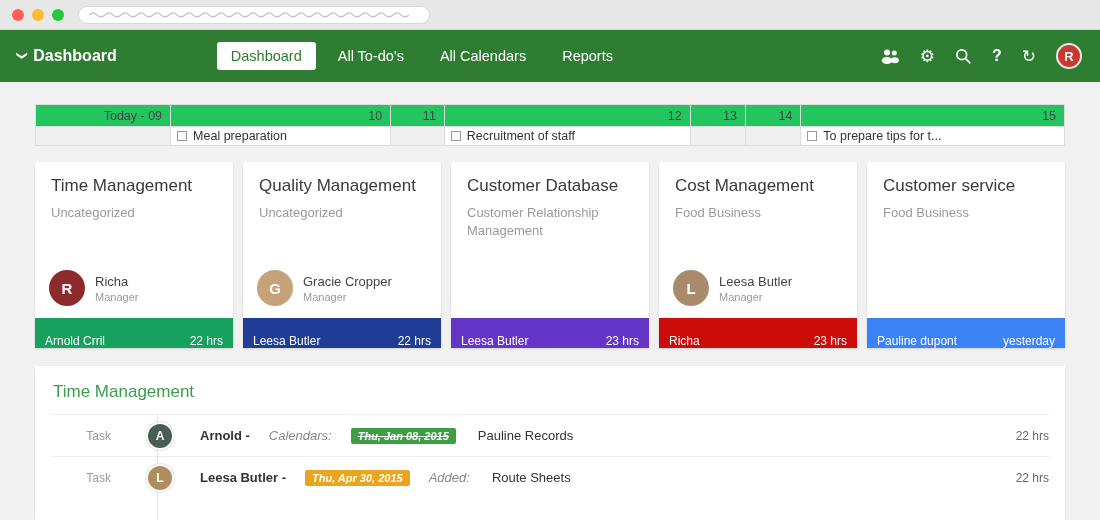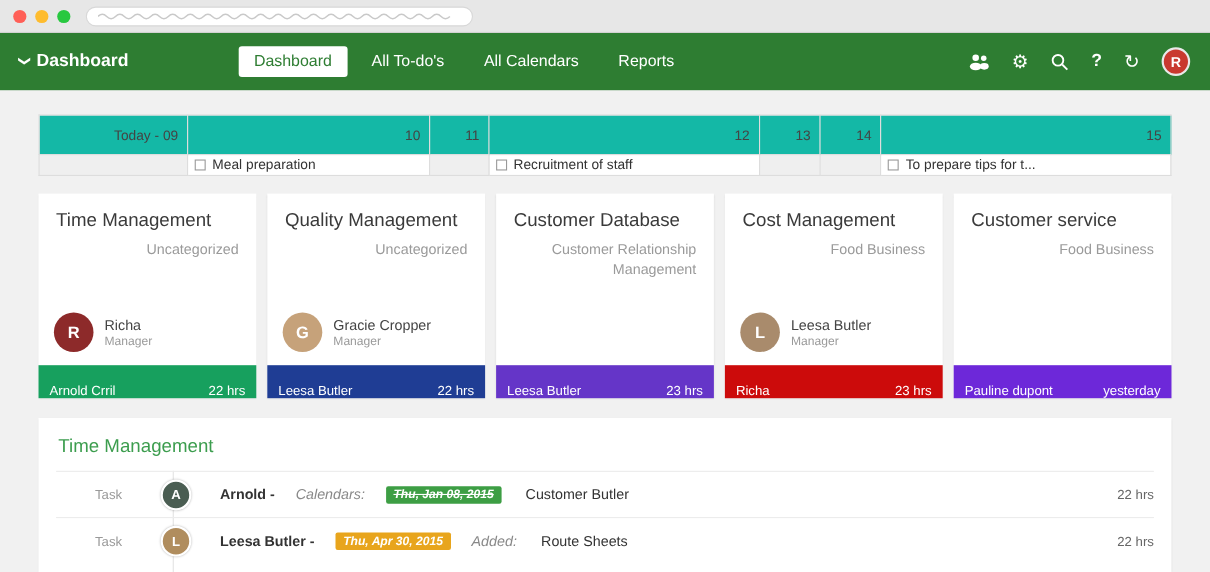--- a/index.html
+++ b/index.html
@@ -28,45 +28,45 @@
   .nav-avatar { width:26px; height:26px; border-radius:50%; background:#c9392f; color:#fff;
     font-size:13px; font-weight:bold; display:flex; align-items:center; justify-content:center;
     border:2px solid #e9e9e9; cursor:pointer; }
 
   
   .content { height:438px; padding:22px 35px 0 35px; display:flex; flex-direction:column; }
 
   
   table.cal { width:100%; border-collapse:collapse; background:#f1f1f1; }
   table.cal td { border:1px solid #ddd; font-size:12.5px; color:#444; }
-  tr.cal-head td { background:#14b8a6; height:36px; text-align:right; padding:0 8px; }
+  tr.cal-head td { background:#22c55e; height:22px; text-align:right; padding:0 8px; }
   tr.cal-body td { height:19px; background:#efefef; padding:0 6px; }
   tr.cal-body td.has-task { background:#fff; white-space:nowrap; overflow:hidden; }
   .cb { display:inline-block; width:10px; height:10px; border:1px solid #999; background:#fff;
     margin-right:6px; vertical-align:-1px; cursor:pointer; }
   .cal-task-label { font-size:12.5px; color:#333; cursor:pointer; }
 
   
   .cards { display:grid; grid-template-columns:repeat(5,1fr); gap:10px; margin-top:16px; }
   .card { background:#fff; height:186px; box-shadow:0 1px 2px rgba(0,0,0,.12);
     display:flex; flex-direction:column; cursor:pointer; }
   .card-title { font-size:17px; color:#3a3a3a; padding:14px 16px 0 16px; }
-  .card-cat { font-size:13px; color:#9a9a9a; padding:8px 16px 0 16px; line-height:1.35;text-align:right; }
+  .card-cat { font-size:13px; color:#9a9a9a; padding:8px 16px 0 16px; line-height:1.35; }
   .mgr { margin-top:auto; display:flex; align-items:center; gap:10px; padding:0 14px 12px 14px; }
   .mgr-avatar { width:36px; height:36px; border-radius:50%; display:flex; align-items:center;
     justify-content:center; color:#fff; font-weight:bold; font-size:15px; flex:0 0 36px; }
   .mgr-avatar.maroon{background:#8d2a2a} .mgr-avatar.photo1{background:#c6a27a}
   .mgr-avatar.photo2{background:#a98b6c}
   .mgr-name { font-size:13px; color:#444; }
   .mgr-role { font-size:11px; color:#9a9a9a; margin-top:2px; }
   .spacer { margin-top:auto; }
   .card-footer { height:30px; display:flex; align-items:flex-end; justify-content:space-between;
     padding:0 10px; color:#fff; font-size:12px;gap:41px; }
   .f-green{background:#17a05e} .f-navy{background:#1f3d94} .f-purple{background:#6535c8}
-  .f-red{background:#cc0b0b} .f-dark{background:#6d28d9}
+  .f-red{background:#cc0b0b} .f-dark{background:#3b82f6}
 
   
   .panel { background:#fff; margin-top:18px; flex:1; box-shadow:0 1px 2px rgba(0,0,0,.12);
     padding:14px 16px 0 16px; position:relative; overflow:hidden; }
   .panel-title { color:#3c9d4e; font-size:17px; padding:2px 0 12px 2px; }
   .vline { position:absolute; left:122px; top:48px; bottom:0; width:1px; background:#e3e3e3; }
   .task-row { display:flex; align-items:center; height:42px; border-top:1px solid #ececec;
     position:relative; gap:19px; }
   .task-label { width:60px; text-align:right; color:#999; font-size:12px; margin-right:16px; flex:0 0 60px; }
   .row-avatar { width:28px; height:28px; border-radius:50%; display:flex; align-items:center;
@@ -236,21 +236,21 @@
   <div class="panel">
     <div class="vline"></div>
     <div class="panel-title">Time Management</div>
 
     <div class="task-row">
       <span class="task-label">Task</span>
       <span class="row-avatar a1">A</span>
       <span class="t-name">Arnold -</span>
       <span class="t-status">Calendars:</span>
       <span class="t-badge green">Thu, Jan 08, 2015</span>
-      <span class="t-item">Customer Butler</span>
+      <span class="t-item">Pauline Records</span>
       <span class="t-hours">22 hrs</span>
     </div>
 
     <div class="task-row">
       <span class="task-label">Task</span>
       <span class="row-avatar a2">L</span>
       <span class="t-name">Leesa Butler -</span>
       <span class="t-badge yellow">Thu, Apr 30, 2015</span>
       <span class="t-status">Added:</span>
       <span class="t-item">Route Sheets</span>

